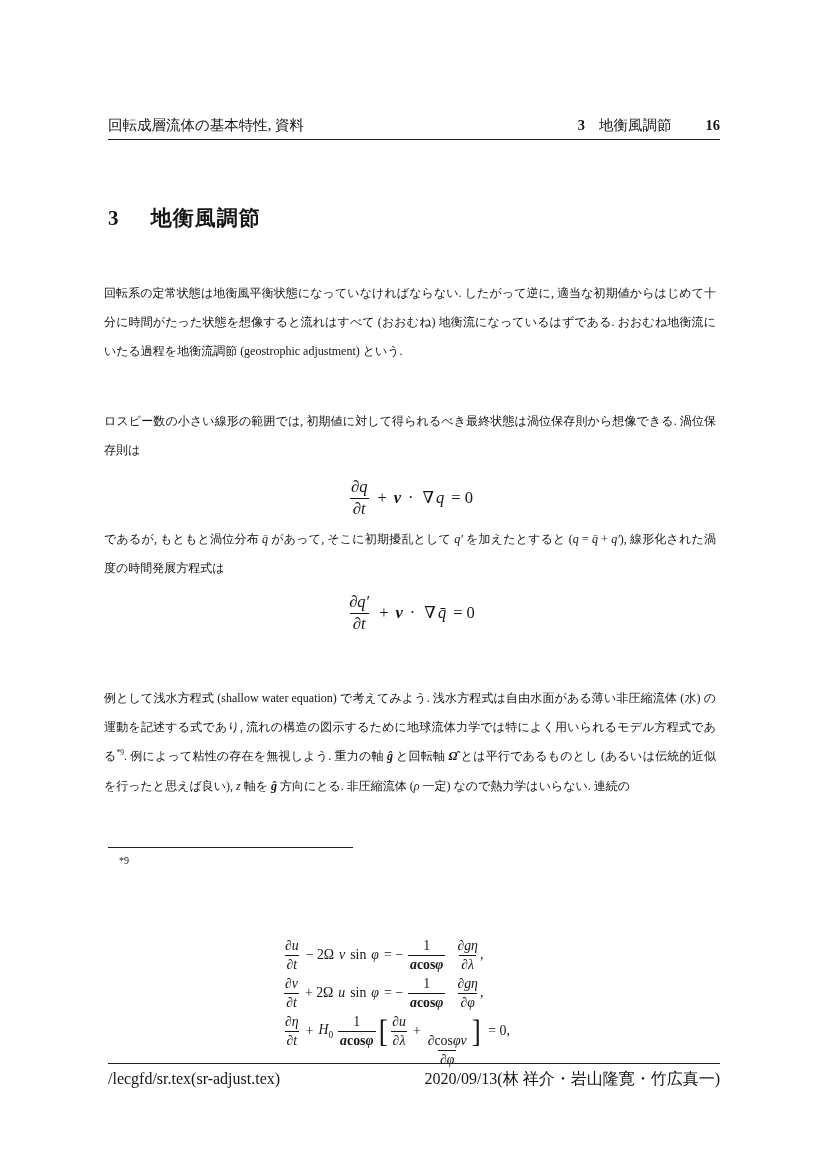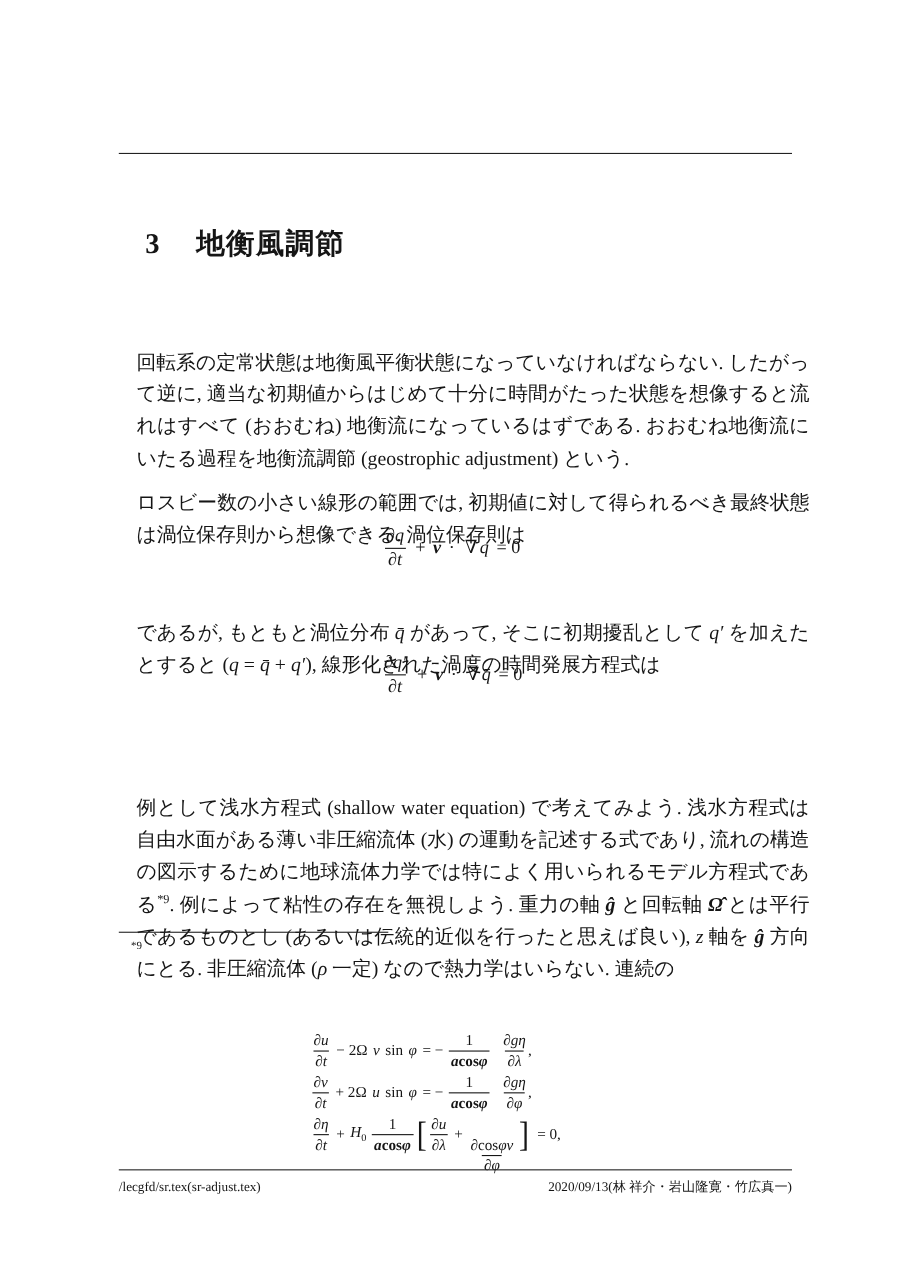--- a/index.html
+++ b/index.html
@@ -22,33 +22,33 @@
   .hdr-right { display:flex; align-items:baseline; }
   .hdr-num { font-weight:bold; }
   .hdr-sec-title { margin-left:14px; }
   .hdr-page { margin-left:34px; font-weight:bold; }
   .hdr-rule { position:absolute; left:108px; width:612px; top:139px; border-top:1.6px solid #222; }
 
   .ftr-rule { position:absolute; left:108px; width:612px; top:1063px; border-top:1.4px solid #222; }
   .ftr {
     position:absolute; left:108px; width:612px; top:1069px;
     display:flex; justify-content:space-between;
-    font-size:12px; line-height:20px;
-  }
-
-  
-  .sec-head { position:absolute; left:108px; top:204px; font-size:26px; font-weight:bold;margin-left:24px; }
+    font-size:16px; line-height:20px;
+  }
+
+  
+  .sec-head { position:absolute; left:108px; top:204px; font-size:21px; font-weight:bold; }
   .sec-no { font-family:"Liberation Serif","DejaVu Serif",serif; margin-right:27px; }
   .sec-title { font-family:"Liberation Sans","DejaVu Sans",sans-serif; letter-spacing:1px; }
 
   
   .para {
-    position:absolute; left:124px; width:612px;
-    font-size:18px; line-height:29.2px;
-    text-align:justify; text-justify:inter-ideograph;margin-top:36px;
+    position:absolute; left:104px; width:612px;
+    font-size:12px; line-height:29.2px;
+    text-align:justify; text-justify:inter-ideograph;
   }
   .para sup { font-size:0.62em; line-height:0; }
   .mi { font-style:italic; font-family:"Liberation Serif","DejaVu Serif",serif; }
   .mb { font-weight:bold; }
 
   
   .disp-eq {
     position:absolute; left:108px; width:612px; height:52px;
     display:flex; justify-content:center; align-items:center;
     font-size:16.5px;
@@ -81,20 +81,28 @@
   .nrow { display:inline-flex; gap:3px;margin-top:38px; }
   .fmop { margin:0 5px; }
   .bigb { font-size:32px; font-weight:400; line-height:1; margin:0 2px; transform:scaleX(.85); display:inline-block; }
   .sub0 { font-size:0.68em; vertical-align:-0.35em; margin-right:1px; }
 </style>
 </head>
 <body>
 
 <div class="page">
 
+  <div class="hdr">
+    <span>回転成層流体の基本特性, 資料</span>
+    <span class="hdr-right">
+      <span class="hdr-num">3</span>
+      <span class="hdr-sec-title">地衡風調節</span>
+      <span class="hdr-page">16</span>
+    </span>
+  </div>
   <div class="hdr-rule"></div>
 
   <div class="sec-head">
     <span class="sec-no">3</span>
     <span class="sec-title">地衡風調節</span>
   </div>
 
   <div class="para" style="top:279px">回転系の定常状態は地衡風平衡状態になっていなければならない. したがって逆に, 適当な初期値からはじめて十分に時間がたった状態を想像すると流れはすべて (おおむね) 地衡流になっているはずである. おおむね地衡流にいたる過程を地衡流調節 (geostrophic adjustment) という.</div>
   <div class="para" style="top:407px">ロスビー数の小さい線形の範囲では, 初期値に対して得られるべき最終状態は渦位保存則から想像できる. 渦位保存則は</div>
 

